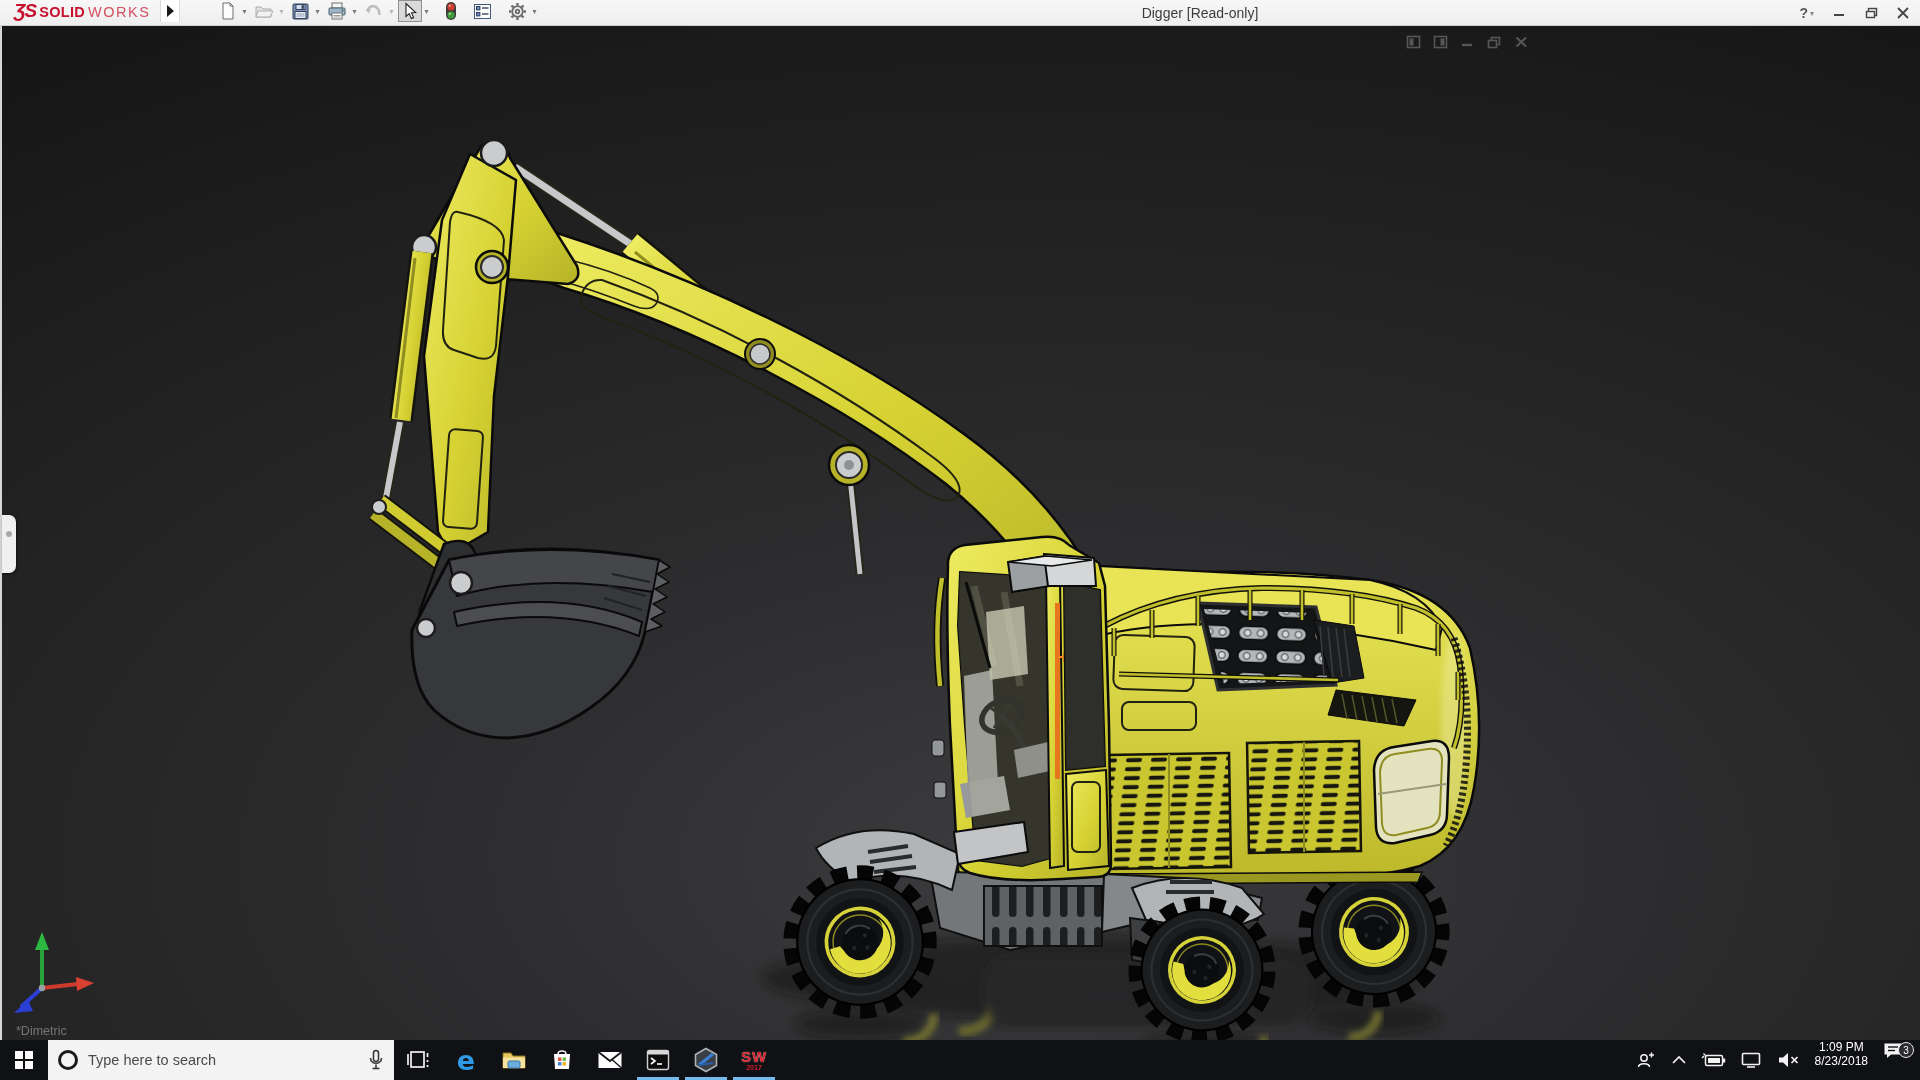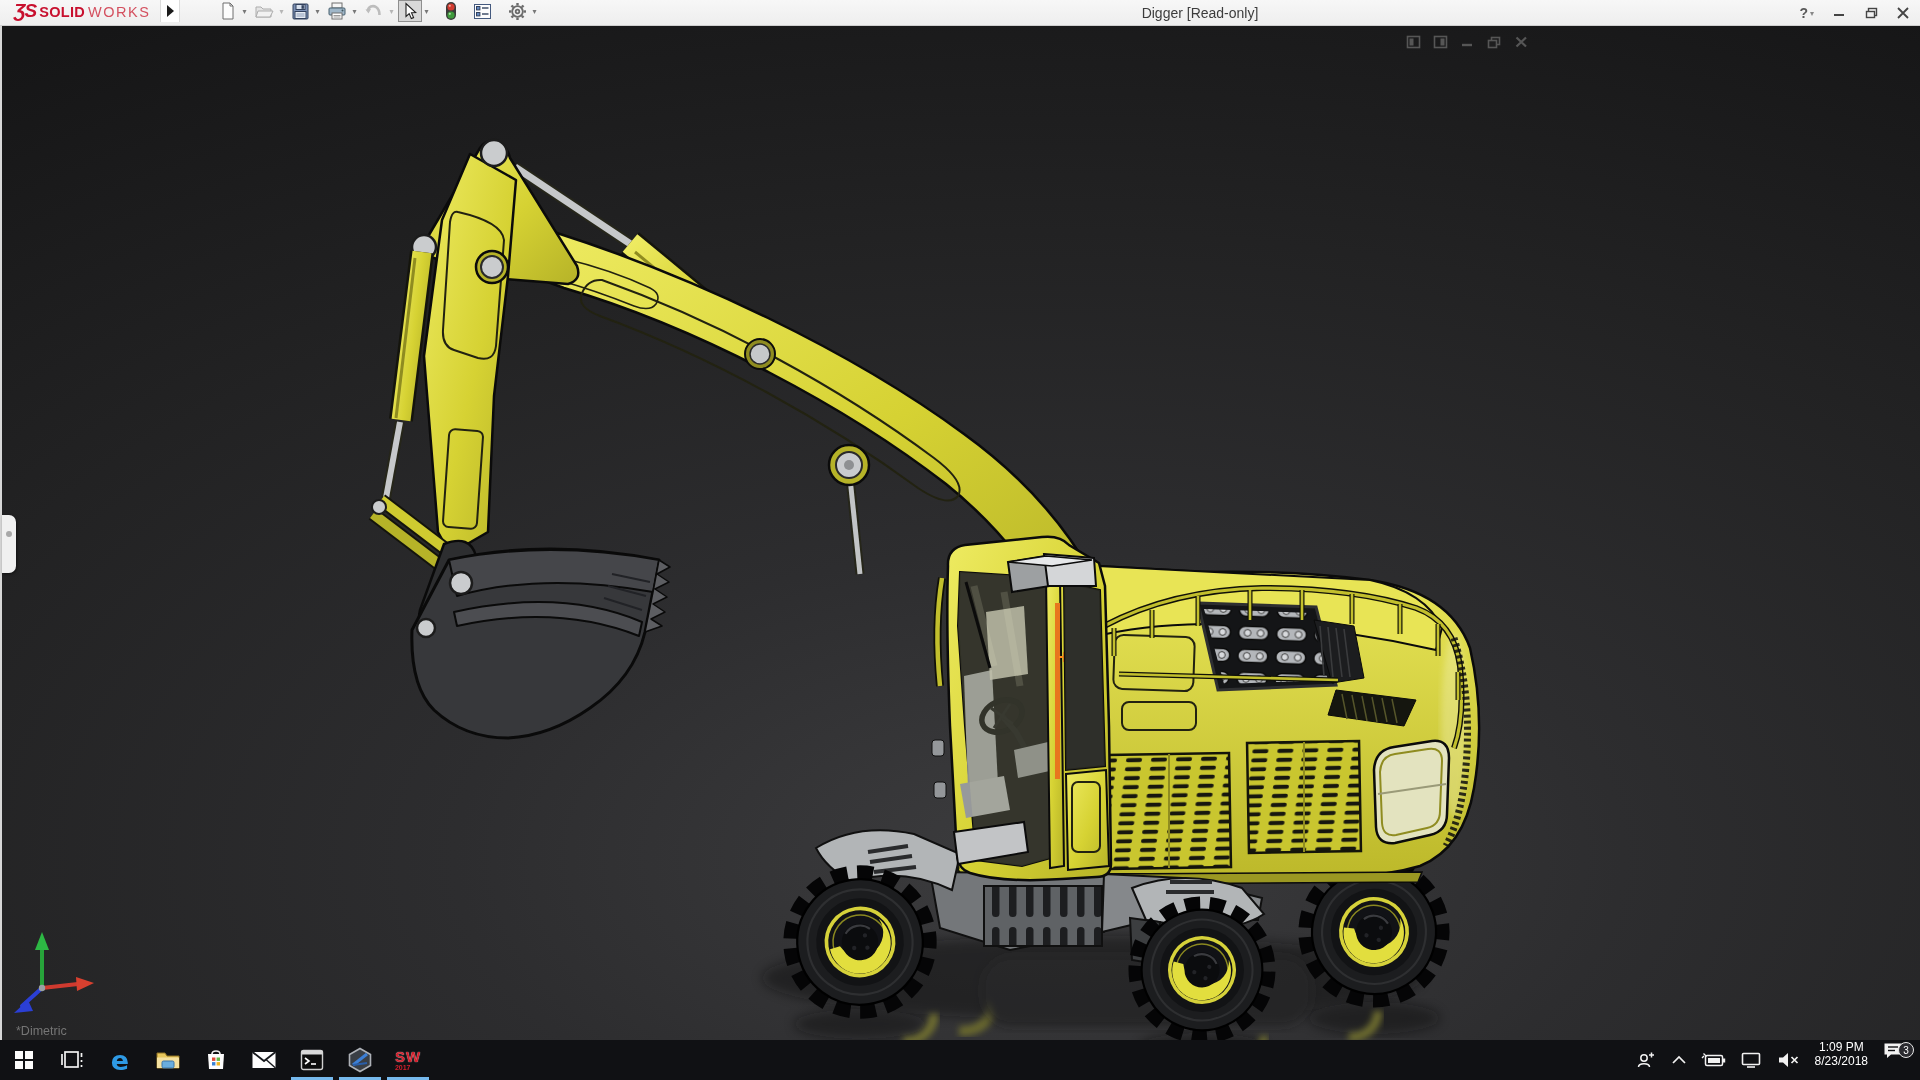--- a/index.html
+++ b/index.html
@@ -52,21 +52,21 @@
   .search-input::placeholder { color:#4a4a4a; opacity:1; }
   .task-icons { display:flex; }
   .task-btn { width:48px; position:relative; display:flex; align-items:center; justify-content:center; }
   .run-bar { position:absolute; bottom:0; left:3px; right:3px; height:3px; background:#76b9ed; }
   .tray { margin-left:auto; display:flex; align-items:flex-start; gap:0; }
   .tray-btn { height:40px; display:flex; align-items:center; justify-content:center; padding:0 7px; }
   .clock { text-align:center; color:#fff; font-size:12px; line-height:14px; padding:0 8px; }
   .badge-wrap { position:relative; padding:0 14px 0 6px; display:flex; align-items:center; }
   .badge { position:absolute; right:6px; bottom:4px; width:16px; height:16px; border-radius:50%; background:#2b2b30; border:1px solid #e8e8e8; color:#fff; font-size:10px; display:flex; align-items:center; justify-content:center; }
   .edge-e { color:#2e9ae5; font-size:27px; font-weight:bold; font-family:"DejaVu Sans", sans-serif; line-height:1; }
-  .sw-task { display:flex; flex-direction:column; line-height:1; }
+  .sw-task { display:flex; flex-direction:column; align-items:center; line-height:1; }
   .sw-letters { color:#d41f2c; font-weight:bold; font-size:15px; letter-spacing:1px; text-shadow:0 0 1px #fff; }
   .sw-year { color:#d41f2c; font-size:7px; font-weight:bold; }
 </style>
 </head>
 <body>
 
 <div class="screen">
 
   <header class="titlebar">
     <div class="logo">
@@ -511,20 +511,30 @@
 
   <footer class="taskbar">
     <div class="start-btn">
       <div class="win-logo">
           <span></span>
           <span></span>
           <span></span>
           <span></span>
         </div>
     </div>
+    <div class="search-box">
+      <span class="cortana-ring"></span>
+      <input class="search-input" type="text" placeholder="Type here to search" style="">
+      <svg width="16" height="22" viewBox="0 0 16 22">
+          <rect x="5.5" y="1.5" width="5" height="11" rx="2.5" fill="none" stroke="#3a3a3a" stroke-width="1.6"></rect>
+          <path d="M2.5 9 C2.5 16 13.5 16 13.5 9" fill="none" stroke="#3a3a3a" stroke-width="1.6"></path>
+          <line x1="8" y1="15.5" x2="8" y2="19" stroke="#3a3a3a" stroke-width="1.6"></line>
+          <line x1="4.5" y1="19.5" x2="11.5" y2="19.5" stroke="#3a3a3a" stroke-width="1.6"></line>
+        </svg>
+    </div>
     <div class="task-icons">
       <div class="task-btn">
         <svg width="24" height="22" viewBox="0 0 24 22">
             <rect x="5" y="3" width="13" height="15" fill="none" stroke="#f2f2f2" stroke-width="1.7"></rect>
             <path d="M2 5 L2 16 M21.5 4 L21.5 8 M21.5 11 L21.5 13 M21.5 16 L21.5 18" stroke="#f2f2f2" stroke-width="1.7"></path>
           </svg>
       </div>
       <div class="task-btn">
           <span class="edge-e">e</span>
         </div>

